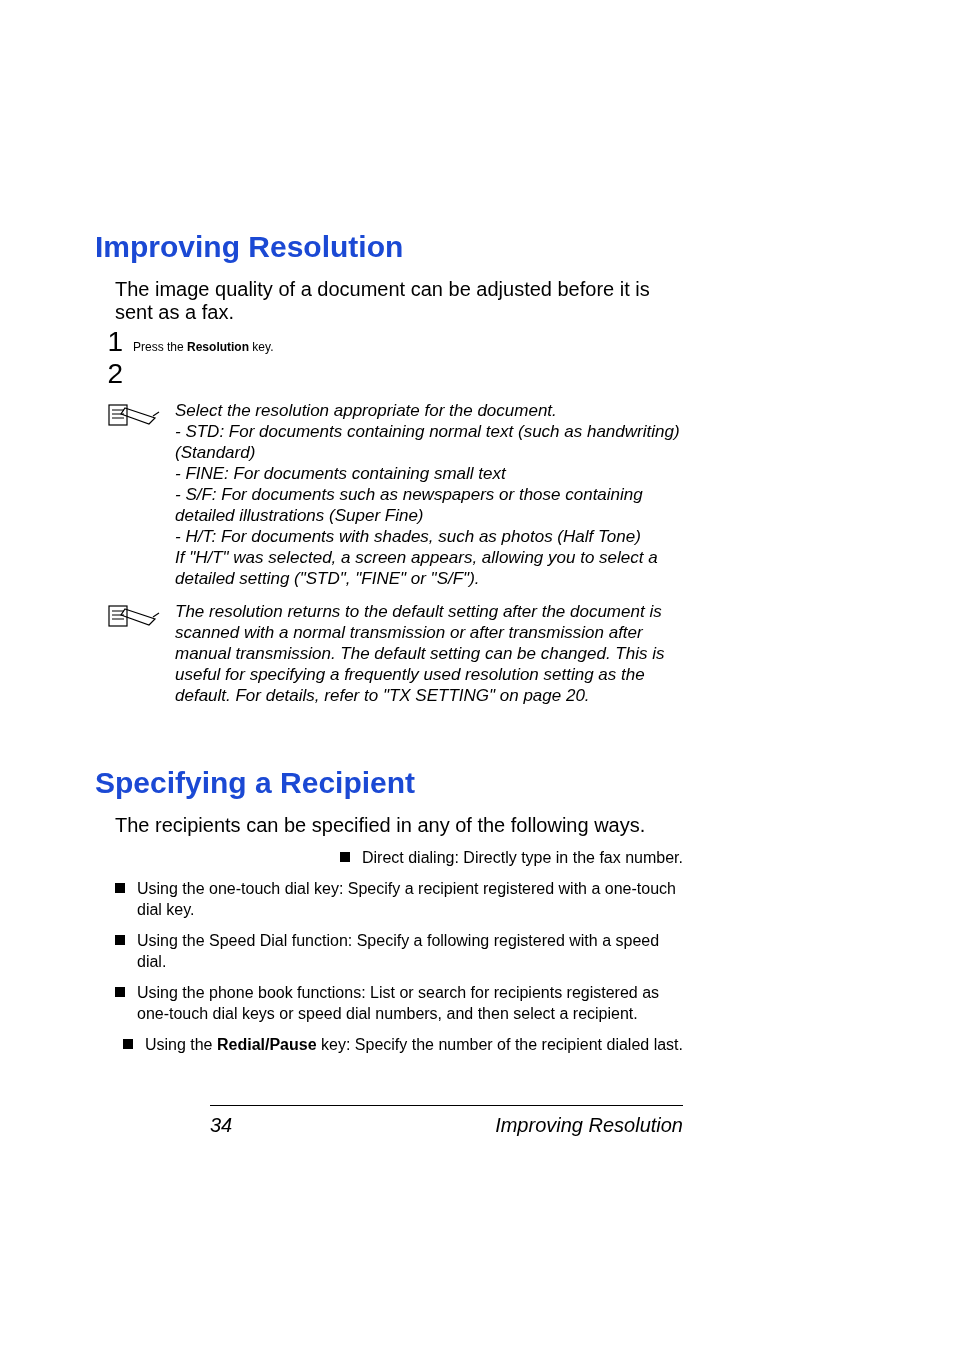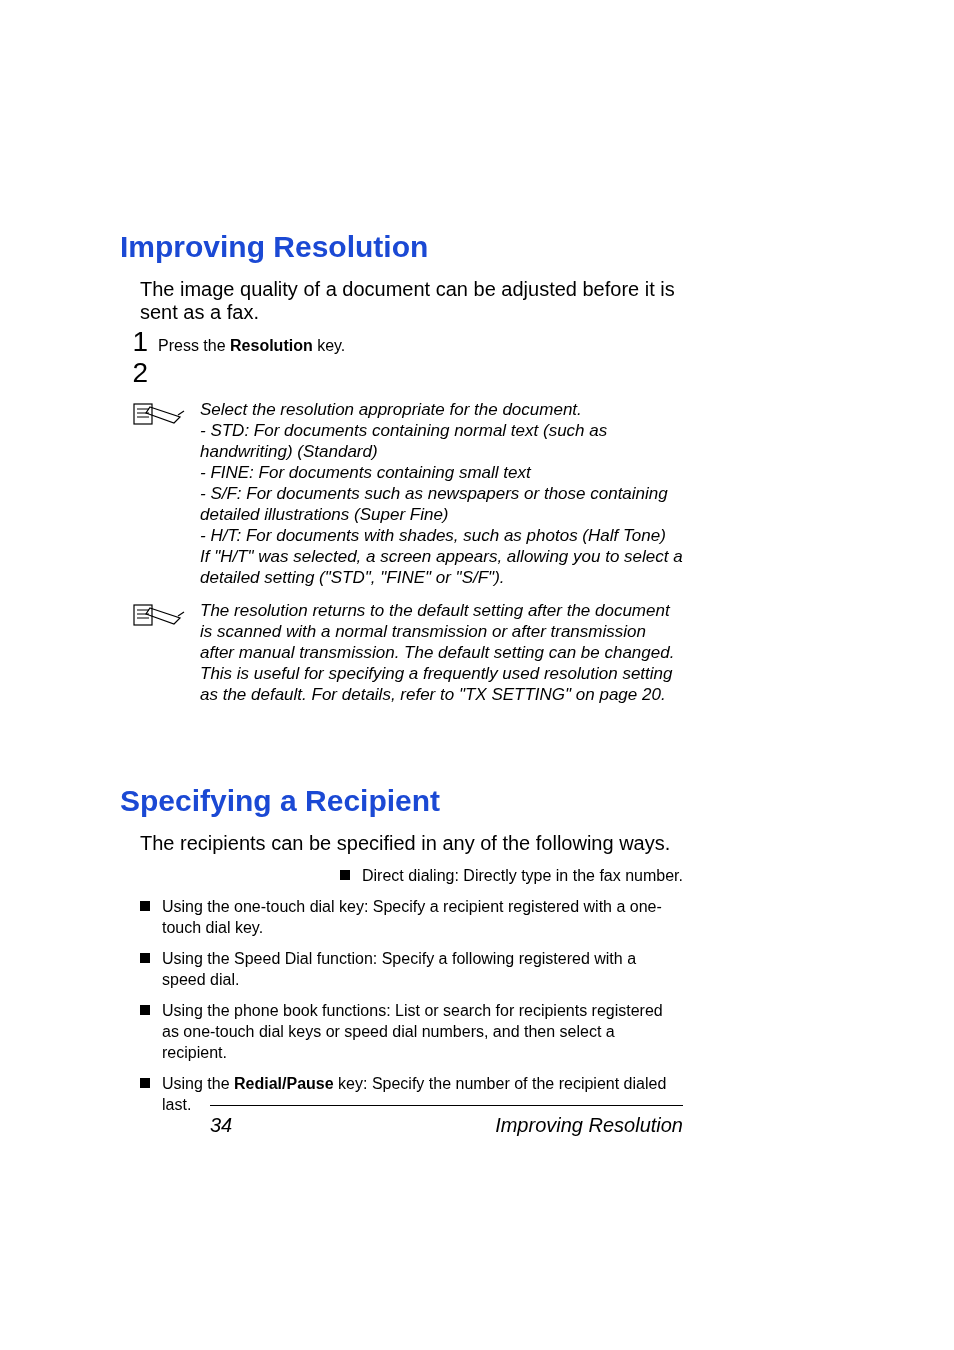--- a/index.html
+++ b/index.html
@@ -9,31 +9,31 @@
     height: 1350px;
     background: #fff;
     font-family: Arial, Helvetica, sans-serif;
     color: #000;
   }
   .page {
     position: relative;
     width: 883px;
     height: 1350px;
     box-sizing: border-box;
-    padding: 230px 200px 0 120px;
+    padding: 230px 200px 0 95px;
   }
   .h1 {
     color: #1b49d4;
     font-size: 30px;
     font-weight: bold;
     font-family: Arial, Helvetica, sans-serif;
     margin: 0 0 14px 0;
   }
   .h1.second {
-    margin-top: 79px;
+    margin-top: 60px;
   }
   .intro {
     font-size: 20px;
     margin: 0 0 4px 20px;
   }
   .step-row {
     display: flex;
     align-items: baseline;
     margin: 0 0 2px 10px;
     gap: 10px;
@@ -41,21 +41,21 @@
   .step-num {
     font-size: 28px;
     font-weight: normal;
     font-family: Arial, Helvetica, sans-serif;
     width: 18px;
     text-align: right;
     flex-shrink: 0;
     line-height: 28px;
   }
   .step-text {
-    font-size: 16px;
+    font-size: 12px;
     line-height: 22px;
     padding-top: 4px;
   }
   .b { font-weight: bold; }
   .note-block {
     display: flex;
     margin: 12px 0 0 10px;
     gap: 14px;
   }
   .note-icon {

